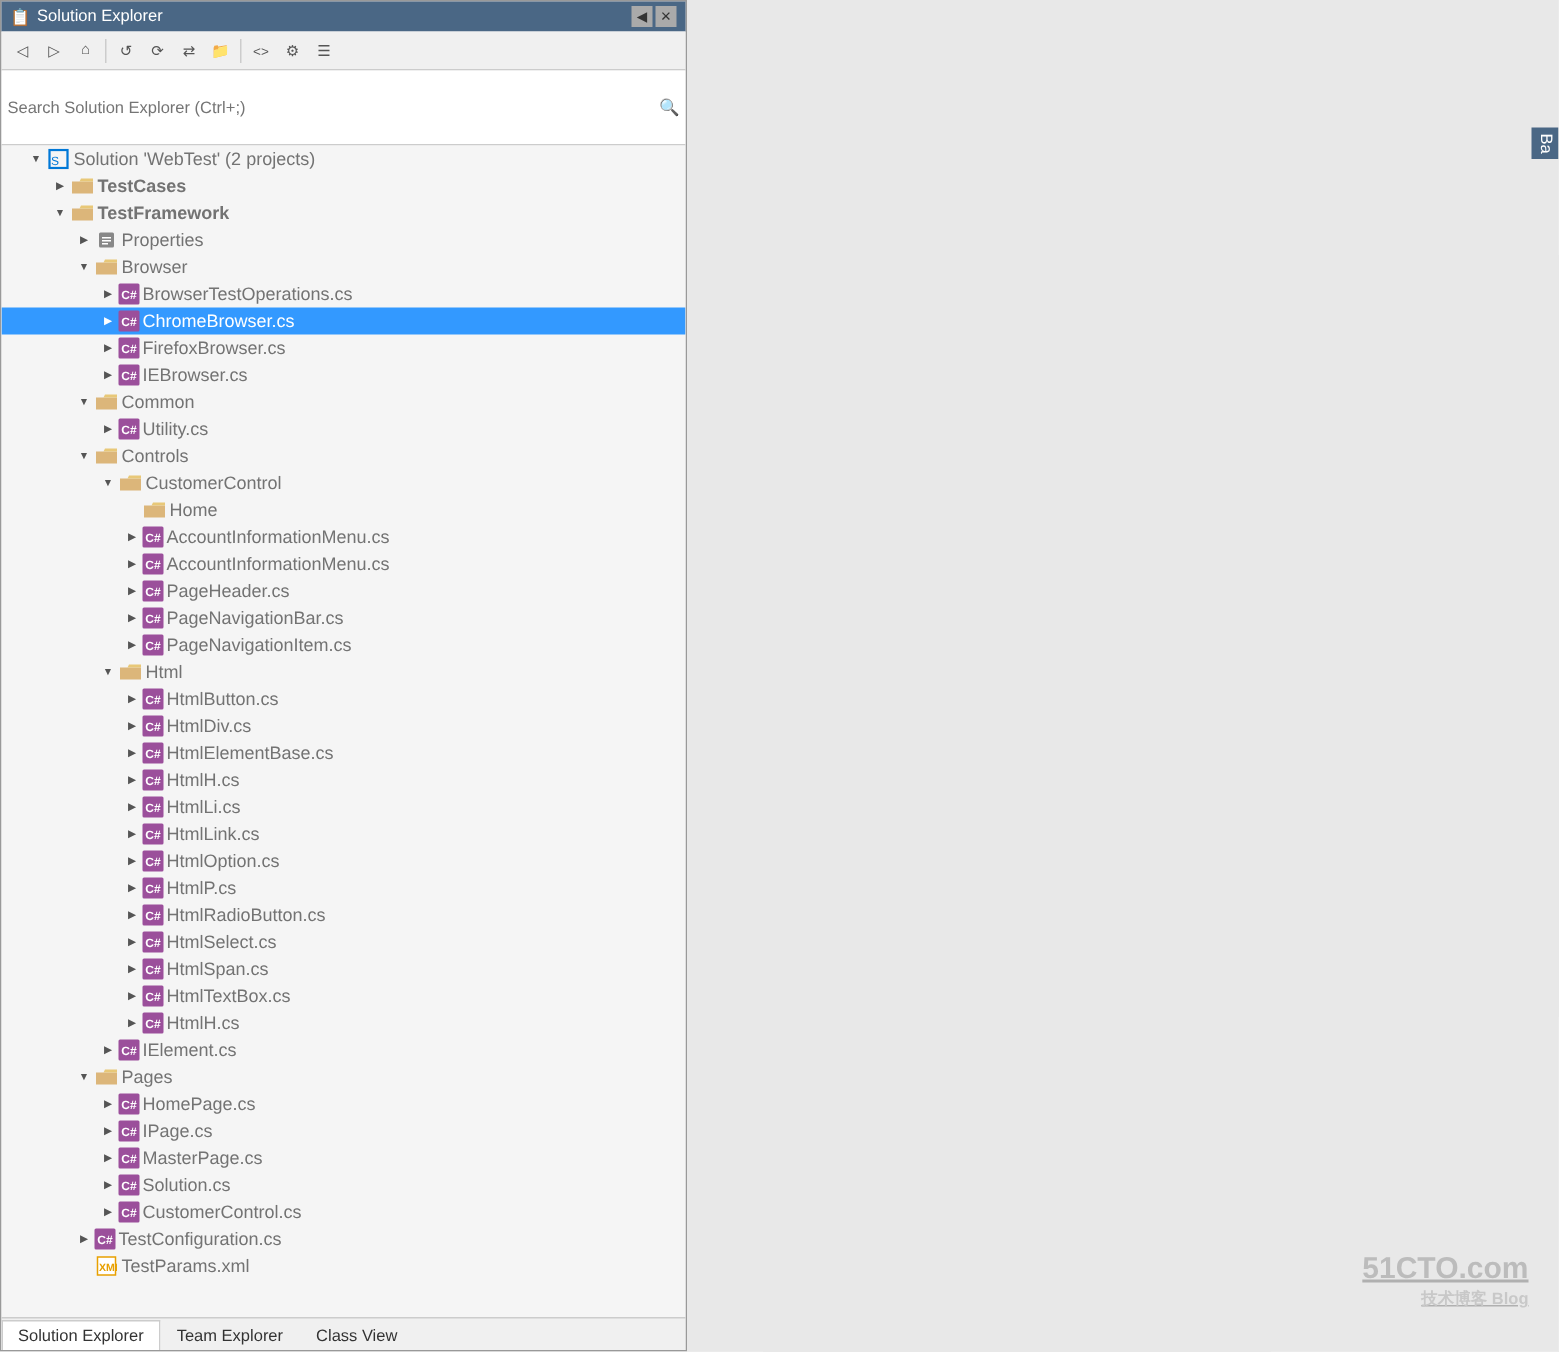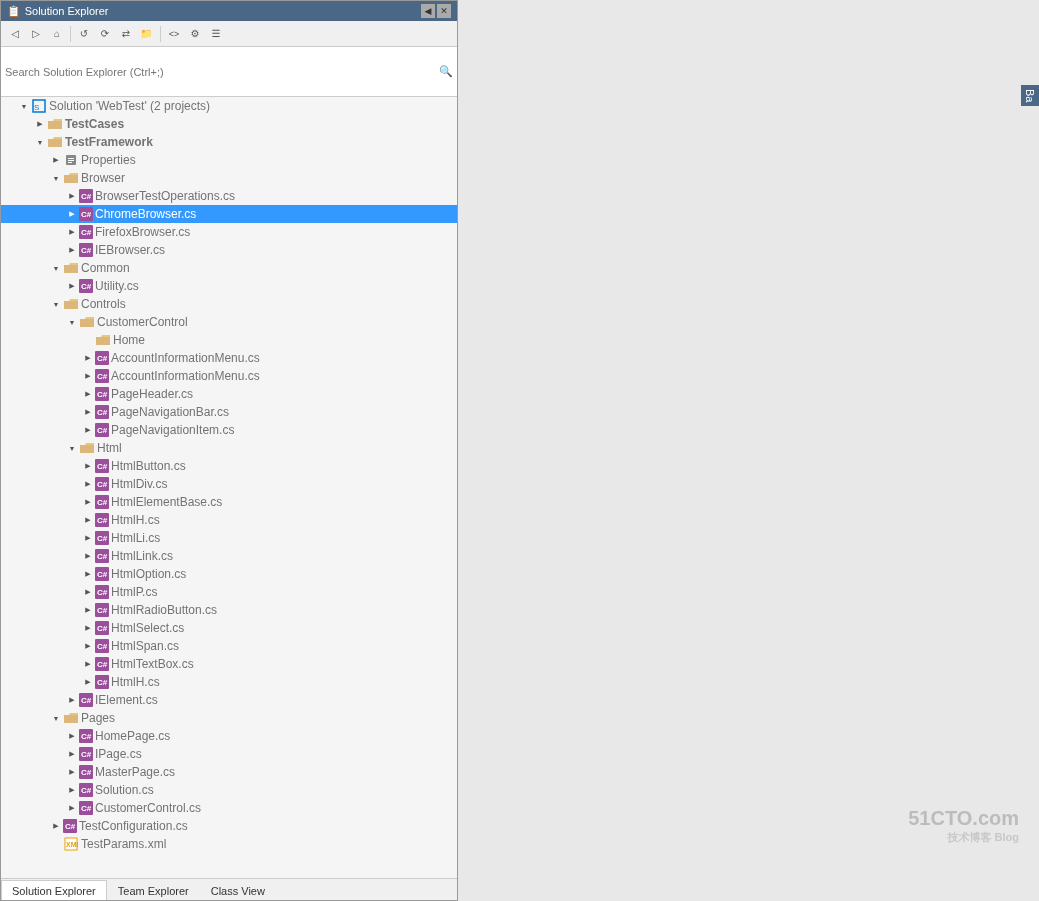--- a/index.html
+++ b/index.html
@@ -219,25 +219,26 @@
     .bottom-tab.active {
       background: white;
       border-color: #ccc;
       border-bottom-color: white;
     }
 
     
     .watermark {
       position: absolute;
       right: 20px;
-      bottom: 56px;
+      bottom: 28px;
       color: #999;
       font-size: 18px;
       font-weight: bold;
       opacity: 0.7;
+      text-decoration: underline;
     }
 
     .watermark-sub {
       font-size: 11px;
       color: #bbb;
       text-align: right;
     }
 
     
     .right-panel {

